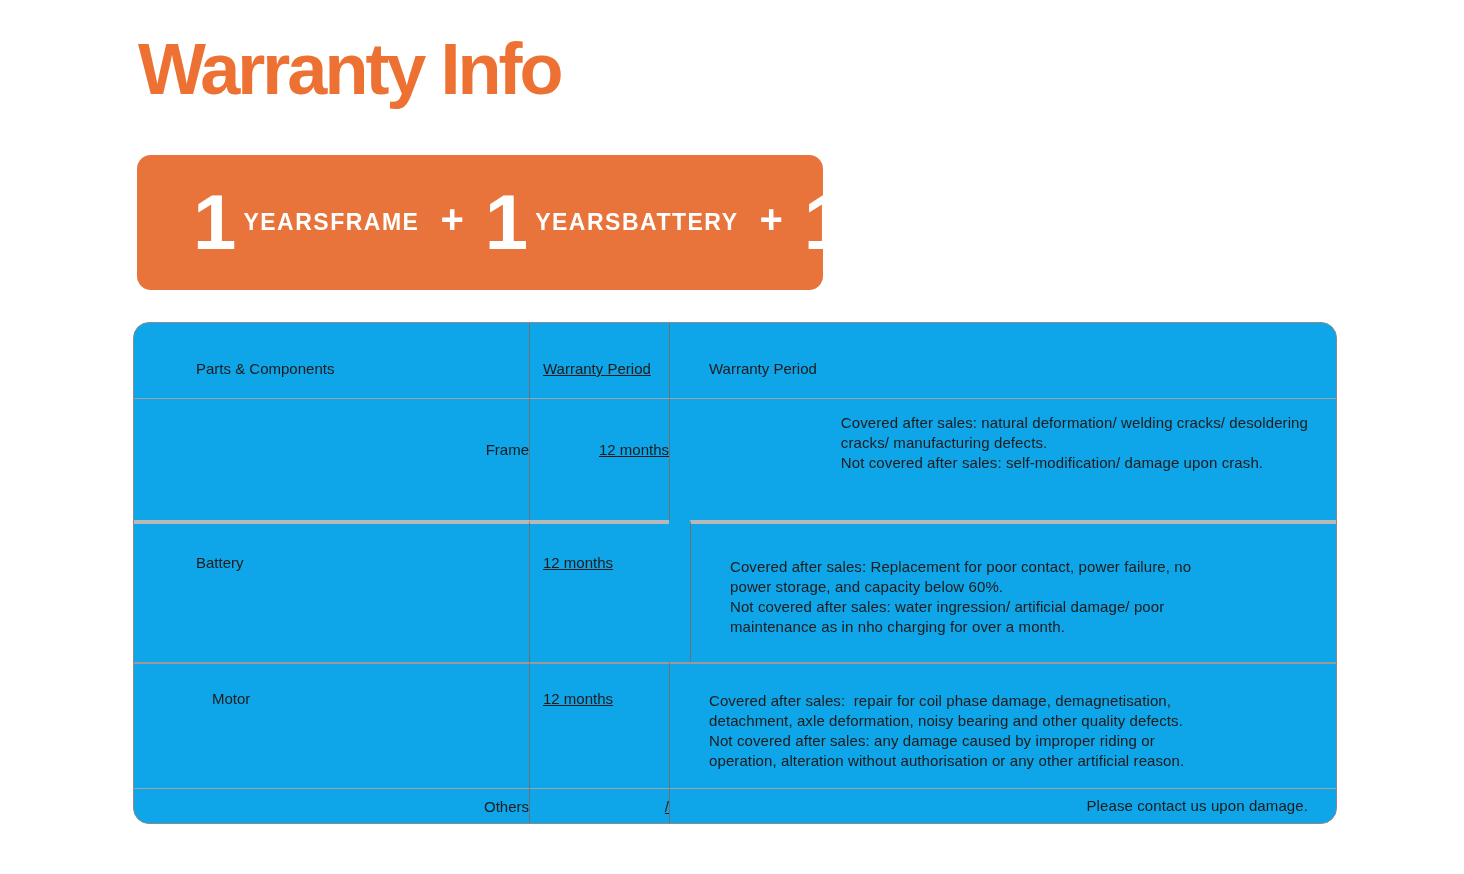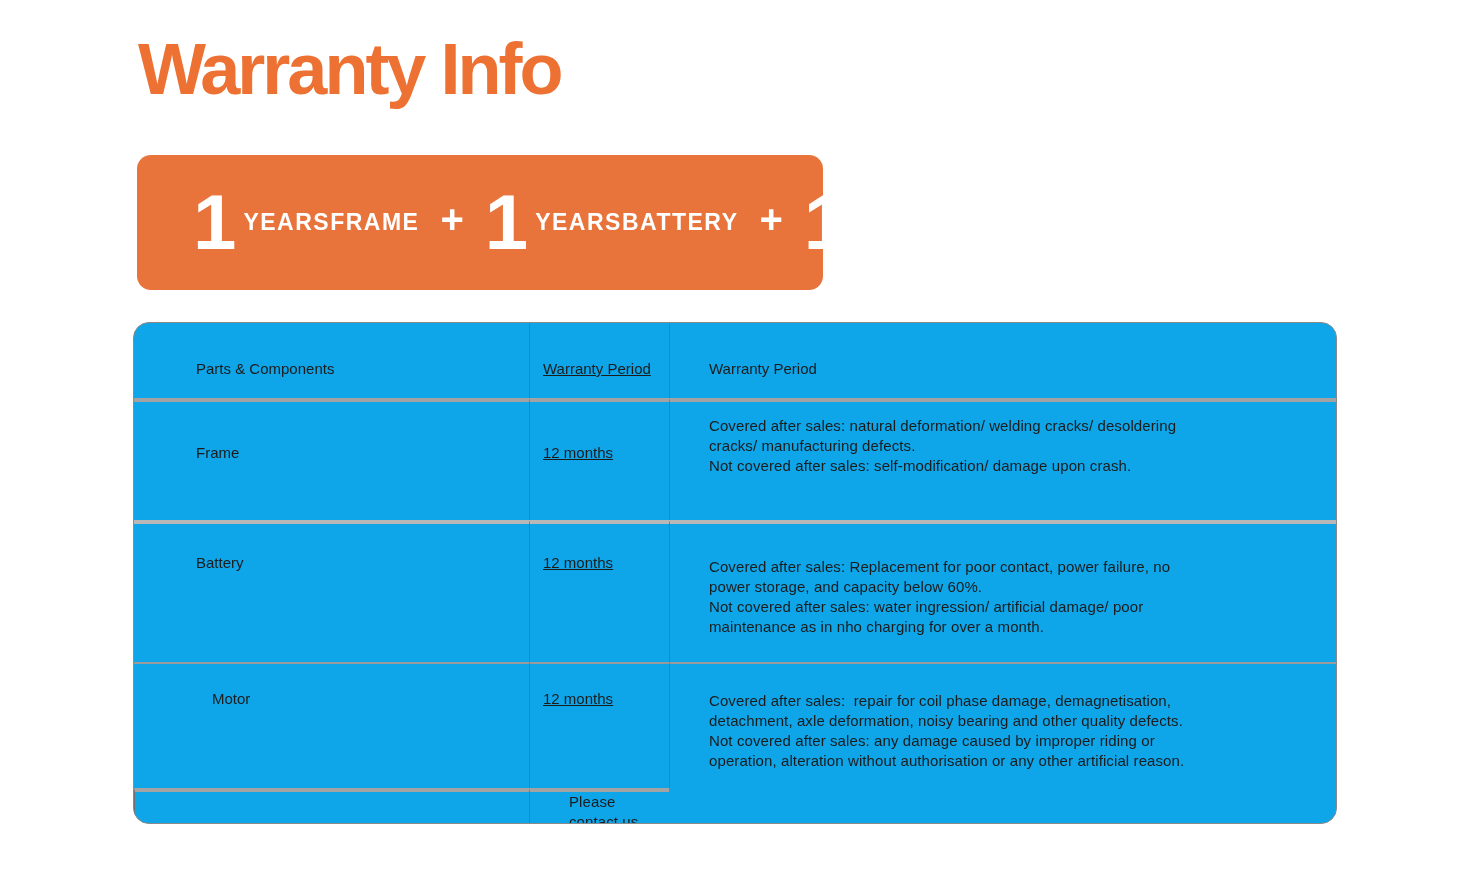--- a/index.html
+++ b/index.html
@@ -32,33 +32,33 @@
   .wtable{
     position:absolute; left:133px; top:322px; width:1204px; height:502px;
     border:1px solid #8a8a8a; border-radius:16px; overflow:hidden;
     display:grid;
     grid-template-columns:395px 140px 1fr;
     grid-template-rows:75px 122px 142px 126px 1fr;
     font-size:15px; background:#0ea5e9;
   }
   .cell{ display:flex; align-items:flex-start; }
   .colb{ border-left:1px solid #6f6f6f; }
-  .thin-top{ border-top:4px solid #a3a3a3; }
+  .thin-top{ border-top:1px solid #a3a3a3;justify-content:flex-end; }
   .thick-top{ border-top:4px solid #b8b8b8; }
   .med-top{ border-top:2px solid #9a9a9a; }
 
   .hdr{ align-items:center; padding-top:16px; }
   .c1{ padding-left:62px; }
   .c2{ padding-left:13px;text-decoration:underline; }
   .c3{ padding-left:39px; padding-right:28px; }
 
   .pt-frame-label{ padding-top:42px; }
   .pt-frame-terms{ padding-top:14px; }
   .pt-batt-label{ padding-top:30px; }
-  .pt-batt-terms{ padding-top:33px; }
+  .pt-batt-terms{ padding-top:33px;margin-left:21px; }
   .pt-motor-label{ padding-top:26px; }
   .pt-motor-terms{ padding-top:27px; }
   .indent-motor{ padding-left:78px; }
   .vcenter{ align-items:center; padding-top:0; }
 
   .terms{ white-space:pre-wrap; line-height:20px; letter-spacing:0.1px; }
 </style>
 </head>
 <body>
 
@@ -115,17 +115,18 @@
 
   <div class="cell c1 med-top pt-motor-label indent-motor">Motor</div>
   <div class="cell c2 colb med-top pt-motor-label">12 months</div>
   <div class="cell c3 colb med-top pt-motor-terms">
       <span class="terms">Covered after sales:  repair for coil phase damage, demagnetisation,
 detachment, axle deformation, noisy bearing and other quality defects.
 Not covered after sales: any damage caused by improper riding or
 operation, alteration without authorisation or any other artificial reason.</span>
     </div>
 
+  <div class="cell c1 thin-top vcenter">Others</div>
   <div class="cell c2 colb thin-top vcenter">/</div>
   <div class="cell c3 colb thin-top vcenter">
       <span class="terms">Please contact us upon damage.</span>
     </div>
 </div>
 
 </body></html>

